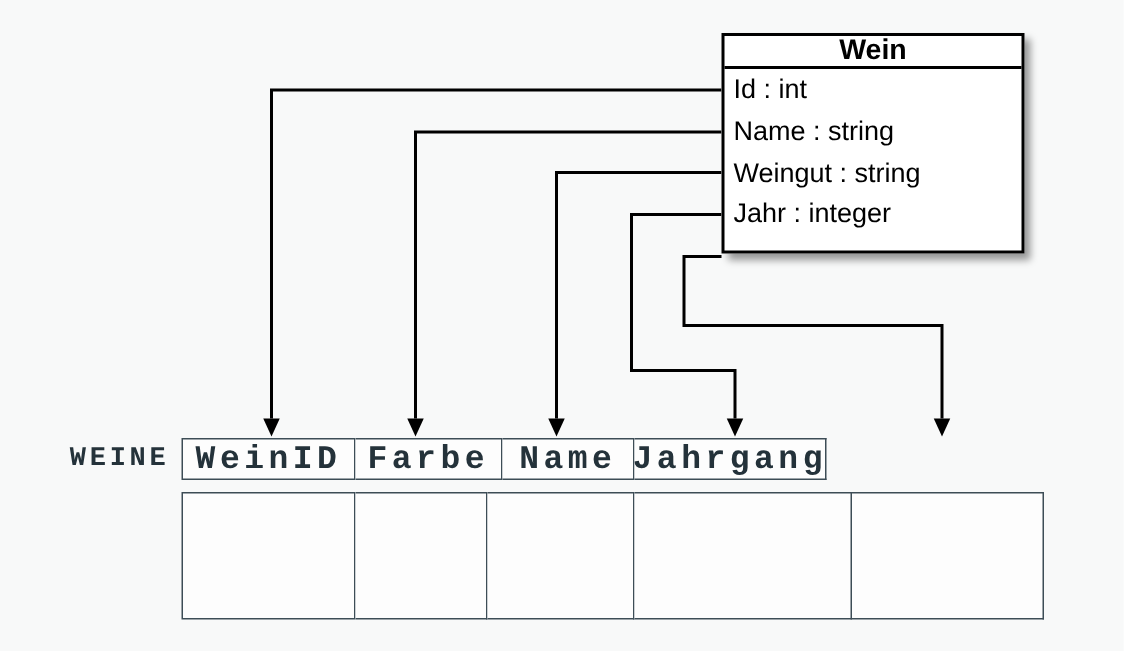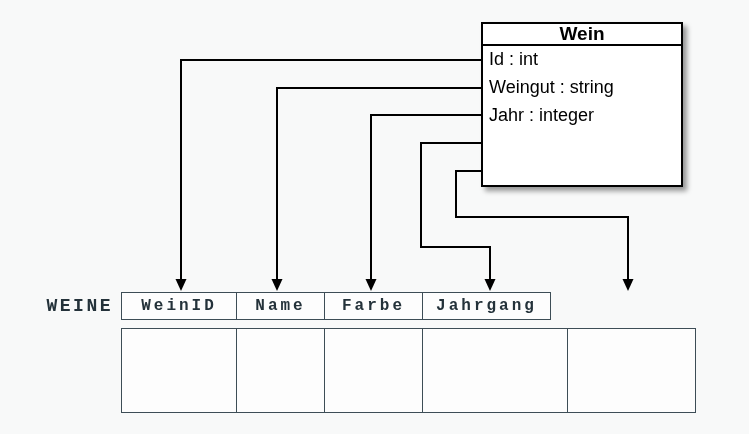--- a/index.html
+++ b/index.html
@@ -10,21 +10,21 @@
     overflow:hidden;
     font-family:"Liberation Sans",sans-serif;
   }
   
   .wires{position:absolute;left:0;top:0;z-index:1;}
   .wire{fill:none;stroke:var(--connector,#000);stroke-width:2;}
   .ahead{fill:var(--connector,#000);stroke:none;}
 
   
   .classbox{
-    position:absolute;left:481px;top:22px;width:202px;height:165px;
+    position:absolute;left:481px;top:22px;width:202px;height:147px;
     box-sizing:border-box;
     background:var(--box-fill,#fff);
     border:2px solid var(--box-border,#000);
     box-shadow:4px 4px 5px rgba(0,0,0,0.40);
     z-index:2;
   }
   .classbox .title{
     height:20px;
     border-bottom:2px solid var(--box-border,#000);
     display:flex;align-items:center;justify-content:center;
@@ -52,21 +52,21 @@
     display:flex;z-index:2;
   }
   .trow.head{top:292px;height:28px;}
   .trow.body{top:328px;height:85px;}
   .cell{
     box-sizing:border-box;
     background:var(--cell-fill,#fdfdfd);
     border:1.5px solid var(--table-border,#3d4d56);
     display:flex;align-items:center;justify-content:center;
     font-family:"Liberation Mono",monospace;font-weight:bold;
-    font-size:16px;letter-spacing:3px;
+    font-size:22px;letter-spacing:3px;
     color:var(--table-text,#24323a);
     overflow:hidden;
   }
   .cell + .cell{border-left:none;}
   .col-0{flex:0 0 116px;}
   .col-1{flex:0 0 88px;}
   .col-2{flex:0 0 98px;}
   .col-3{flex:0 0 145px;}
   .col-4{flex:0 0 128px;}
 </style>
@@ -95,31 +95,32 @@
     <g>
       <path class="wire" d="M481 171 H456 V217 H628 V279"></path>
       <polygon class="ahead" points="622.5,279 633.5,279 628,291"></polygon>
     </g>
   </svg>
 
   <div class="classbox">
     <div class="title">Wein</div>
     <div class="attrs">
       <div class="attr">Id : int</div>
+      <div class="attr">Name : string</div>
       <div class="attr">Weingut : string</div>
       <div class="attr">Jahr : integer</div>
     </div>
   </div>
 
   <div class="tlabel">WEINE</div>
 
   <div class="trow head">
     <div class="cell col-0">WeinID</div>
+    <div class="cell col-2">Farbe</div>
     <div class="cell col-1">Name</div>
-    <div class="cell col-2">Farbe</div>
     <div class="cell col-4">Jahrgang</div>
   </div>
 
   <div class="trow body">
     <div class="cell col-0"></div>
     <div class="cell col-1"></div>
     <div class="cell col-2"></div>
     <div class="cell col-3"></div>
     <div class="cell col-4"></div>
   </div>

